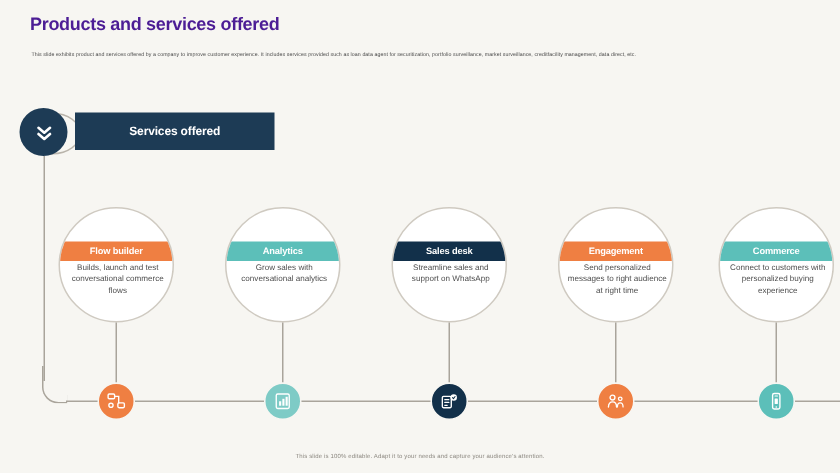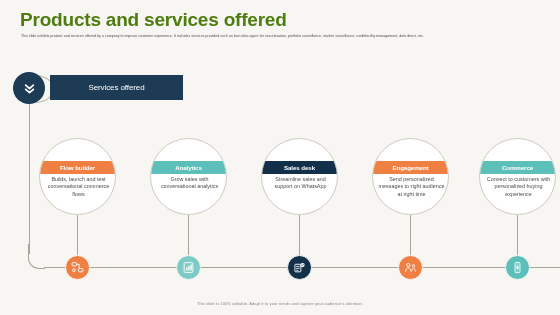--- a/index.html
+++ b/index.html
@@ -6,21 +6,21 @@
   body{
     width:560px;height:315px;
     background:#f7f6f2;
     font-family:"Liberation Sans", sans-serif;
     overflow:hidden;
     position:relative;
   }
   
   #slide-title{
     position:absolute;left:20px;top:9px;
-    font-size:19px;font-weight:bold;color:#4d7c0f;
+    font-size:12px;font-weight:bold;color:#4c1d95;
     letter-spacing:-0.2px;
   }
   #slide-subtitle{
     position:absolute;left:21px;top:33px;width:520px;
     font-size:3.5px;line-height:6.2px;color:#4a4a4a;
     letter-spacing:0.05px;
   }
   
   #banner-wrap{position:absolute;left:13px;top:72px;height:32px;}
   #chevron-circle{
@@ -32,21 +32,21 @@
     position:absolute;left:3px;top:3px;width:36px;height:26px;border-radius:50%;
     border:0.8px solid #b9b4ab;z-index:1;
   }
   .chev{display:block;width:11px;height:11px;}
   #banner-bar{
     position:absolute;left:37px;top:3px;width:133px;height:25px;
     background:#1d3b55;display:flex;align-items:center;justify-content:center;
     z-index:2;
   }
   #banner-bar span{
-    color:#ffffff;font-size:8px;font-weight:normal;letter-spacing:-0.1px;
+    color:#ffffff;font-size:8px;font-weight:bold;letter-spacing:-0.1px;
   }
   
   #trunk-v{
     position:absolute;left:28.5px;top:104px;width:1px;height:150px;
     background:#a9a49b;
   }
   #trunk-corner{
     position:absolute;left:28px;top:244px;width:16px;height:24px;
     border-left:1px solid #a9a49b;border-bottom:1px solid #a9a49b;
     border-bottom-left-radius:11px;

